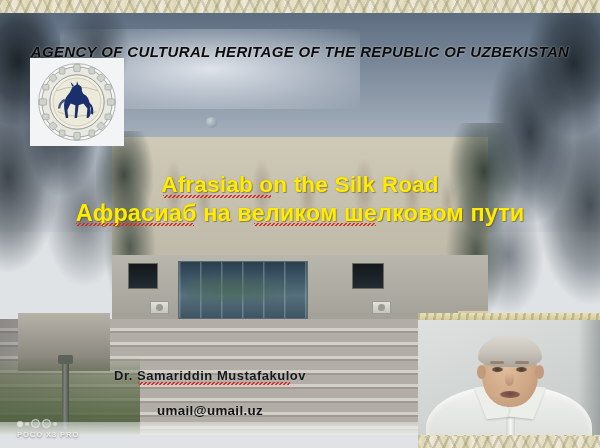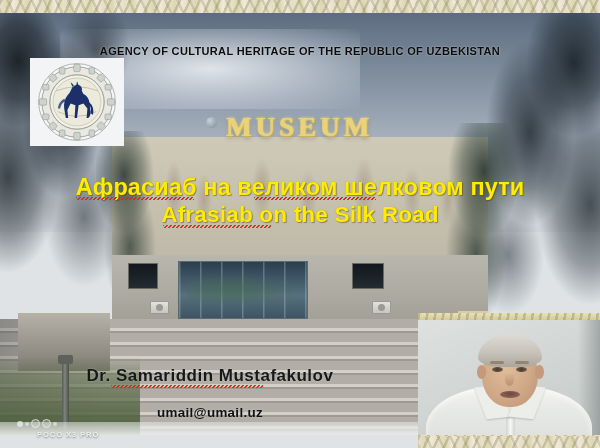--- a/index.html
+++ b/index.html
@@ -307,27 +307,28 @@
   .agency-header {
     position: absolute;
     left: 0;
     right: 0;
     top: 41px;
     text-align: center;
     z-index: 12;
     pointer-events: none;
   }
   .agency-line {
-    font-size: 11px;
+    font-size: 15px;
     font-weight: bold;
     color: #0b0b0b;
     letter-spacing: .35px;
     line-height: 21px;
     white-space: nowrap;
     text-shadow: 0 0 2px rgba(255,255,255,.55);
+    font-style: italic;
   }
 
   
   .logo-box {
     position: absolute;
     left: 30px;
     top: 58px;
     width: 94px;
     height: 88px;
     background: #f3f4f6;
@@ -392,21 +393,21 @@
     position: absolute;
     left: 0;
     width: 420px;
     top: 366px;
     text-align: center;
     z-index: 16;
   }
   .presenter-name {
     position: relative;
     display: inline-block;
-    font-size: 17px;
+    font-size: 13px;
     font-weight: bold;
     color: #16181a;
     letter-spacing: .5px;
     text-shadow: 0 0 2px rgba(255,255,255,.35);
   }
   .presenter-name .squiggle {
     left: 24px;
     width: 152px;
     bottom: -2px;
   }
@@ -446,21 +447,20 @@
     border-radius: 50%;
     border: 1.5px solid #efefef;
     box-sizing: border-box;
     background: rgba(255,255,255,.25);
   }
   .wm-text {
     font-size: 7.6px;
     font-weight: bold;
     letter-spacing: .9px;
     text-shadow: 0 1px 2px rgba(0,0,0,.5);
-    margin-left: 20px;
   }
 
   
   .webcam {
     position: absolute;
     left: 418px;
     top: 313px;
     width: 182px;
     height: 135px;
     overflow: hidden;
@@ -615,21 +615,20 @@
     <div class="foliage-right"></div>
 
     <div class="building">
       <div class="facade-mural"></div>
     </div>
 
     <div class="tree-mid-l"></div>
     <div class="tree-mid-r"></div>
 
     <div class="roof-dish"></div>
-    <div class="museum-sign">MUSEUM</div>
 
     <div class="building-lower"></div>
     <div class="window-dark l"></div>
     <div class="window-dark r"></div>
     <div class="entrance-glass"></div>
     <div class="ac-unit l"></div>
     <div class="ac-unit r"></div>
 
     <div class="stairs"></div>
     <div class="balustrade-l"></div>
@@ -680,30 +679,30 @@
       <path d="M44 31 L42 25 L46 29 Z" fill="#1b2f6b"></path>
       <path d="M49 30 L50 24 L52 29 Z" fill="#1b2f6b"></path>
       <path d="M65 50 Q72 56 70 66 L67 64 Q69 56 64 53 Z" fill="#1b2f6b"></path>
       <path d="M34 46 Q27 50 26 58 L29 58 Q30 51 36 49 Z" fill="#2a3f7c" opacity=".85"></path>
       <circle cx="50" cy="50" r="34" fill="none" stroke="#8d9490" stroke-width="0.8"></circle>
     </svg>
   </div>
 
   <div class="slide-titles">
     <div>
+      <span class="title-en">
+        <span>Afrasiab on the Silk Road</span>
+        <span class="squiggle sq-en"></span>
+      </span>
+    </div>
+    <div>
       <span class="title-ru">
         <span>Афрасиаб на великом шелковом пути</span>
         <span class="squiggle sq-ru"></span>
         <span class="squiggle sq-ru2"></span>
-      </span>
-    </div>
-    <div>
-      <span class="title-en">
-        <span>Afrasiab on the Silk Road</span>
-        <span class="squiggle sq-en"></span>
       </span>
     </div>
   </div>
 
   <div class="presenter">
     <div class="presenter-name">
       <span>Dr.  Samariddin Mustafakulov</span>
       <span class="squiggle"></span>
     </div>
     <div class="presenter-email">umail@umail.uz</div>

